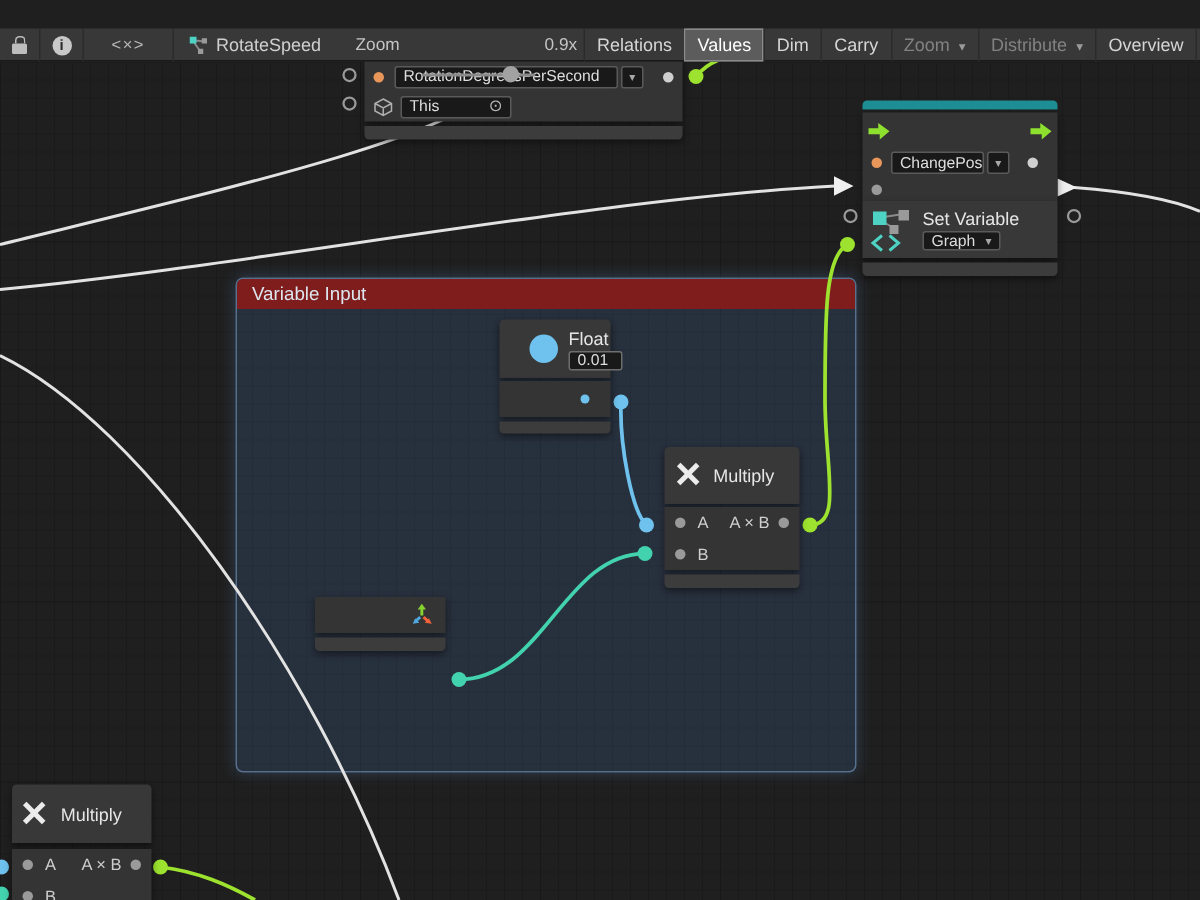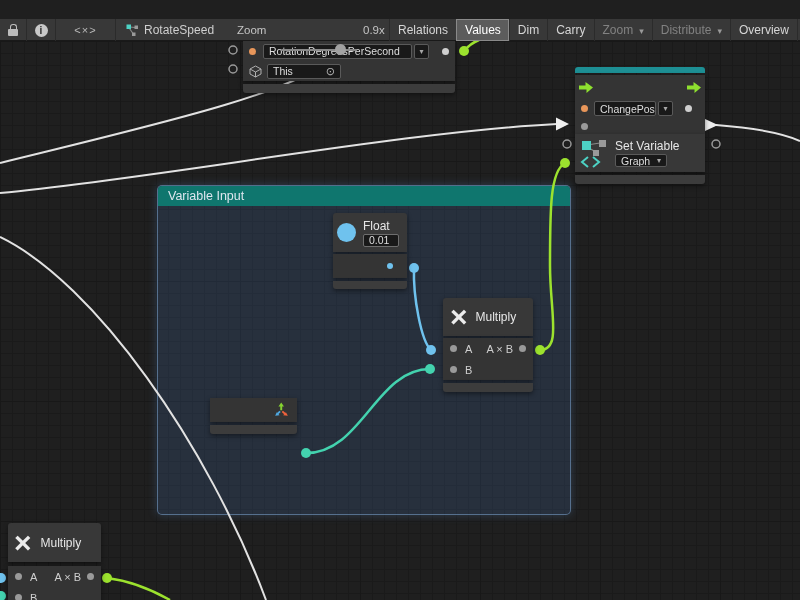--- a/index.html
+++ b/index.html
@@ -47,21 +47,21 @@
       linear-gradient(to right,#181818 1px,transparent 1px),
       linear-gradient(to bottom,#181818 1px,transparent 1px),
       linear-gradient(to right,#1a1a1a 1px,transparent 1px),
       linear-gradient(to bottom,#1a1a1a 1px,transparent 1px);
     background-size:120px 120px,120px 120px,12px 12px,12px 12px;}
 
   
   .group{position:absolute;left:157px;top:185px;width:414px;height:330px;z-index:1;
          background:rgba(62,98,146,0.26);border:1px solid rgba(125,165,210,0.55);border-radius:5px;
          box-shadow:0 0 10px rgba(90,140,200,0.3);}
-  .group-header{height:20px;background:#0f766e;border-radius:4px 4px 0 0;display:flex;align-items:center;
+  .group-header{height:20px;background:#7f1d1d;border-radius:4px 4px 0 0;display:flex;align-items:center;
                 padding:0 10px;font-size:12.5px;color:#dde6ef;}
 
   
   .wires{position:absolute;left:0;top:0;width:800px;height:600px;z-index:2;pointer-events:none;}
 
   
   .node{position:absolute;z-index:3;}
   .np{background:#383838;box-shadow:0 2px 5px rgba(0,0,0,0.45);}
   .nheader{border-radius:3px 3px 0 0;display:flex;align-items:center;}
   .nbody{margin-top:2px;background:#343434;}
@@ -202,21 +202,21 @@
         <div class="vfield" style="width:52px;height:13px;margin-top:1px;">
           <span>Graph</span>
           <span style="margin-left:auto;font-size:8px;color:#a8a8a8;">▾</span>
         </div>
       </div>
     </div>
     <div class="np nfooter"></div>
   </div>
 
   <div class="node" style="left:333px;top:213px;width:74px;">
-    <div class="np nheader" style="height:39px;padding:0 4px;">
+    <div class="np nheader" style="height:39px;padding:0 20px;">
       <span class="float-circle"></span>
       <div style="margin-left:7px;">
         <div class="ntitle">Float</div>
         <div class="vfield" style="width:36px;height:13px;margin-top:1px;border-color:#6e6e6e;">0.01</div>
       </div>
     </div>
     <div class="np nbody">
       <div class="prow" style="height:24px;padding:0 14px;">
         <span class="port blue" style="margin-left:auto;"></span>
       </div>

